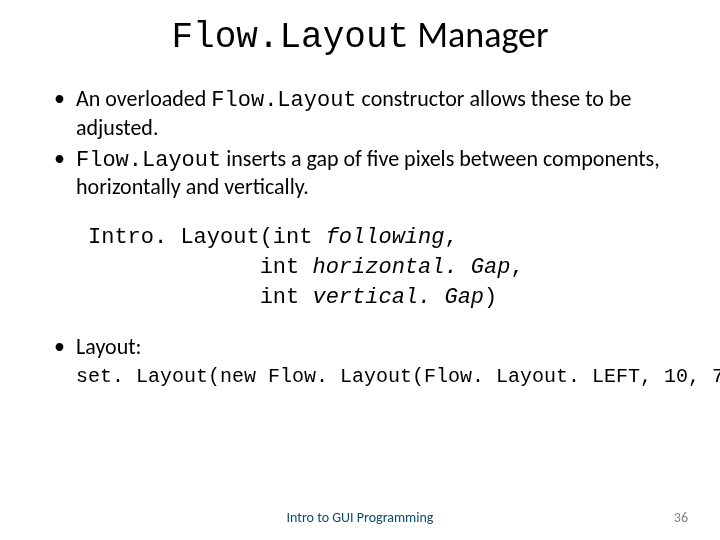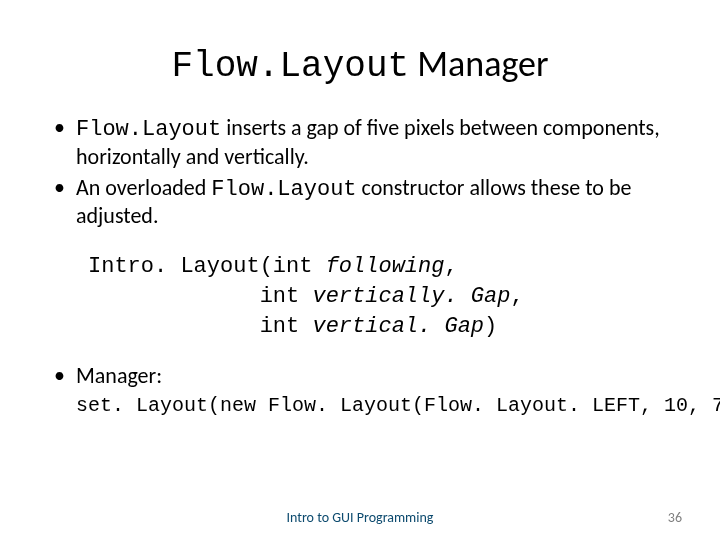--- a/index.html
+++ b/index.html
@@ -1,54 +1,54 @@
 <!DOCTYPE html>
 <html><head>
 <meta charset="utf-8">
 <style>
   * { margin: 0; padding: 0; box-sizing: border-box; }
   html, body { width: 720px; height: 540px; background: #fff; font-family: Calibri, Arial, sans-serif; color: #000; }
-  .slide { width: 720px; height: 540px; position: relative; padding: 32px 40px 0 40px; }
+  .slide { width: 720px; height: 540px; position: relative; padding: 3px 40px 0 40px; }
   .title { text-align: center; font-size: 36px; font-weight: 400; margin-top: 10px; margin-bottom: 28px; }
   .title .mono { font-family: "Courier New", Courier, monospace; }
   ul.body { list-style: none; padding-left: 10px; }
   ul.body > li { position: relative; padding-left: 26px; font-size: 22px; line-height: 1.22; margin-bottom: 4px; }
   ul.body > li::before { content: "•"; position: absolute; left: 4px; top: 0; font-size: 22px; }
   .mono { font-family: "Courier New", Courier, monospace; }
   .sig { font-family: "Courier New", Courier, monospace; font-size: 22px; white-space: pre; margin: 22px 0 22px 48px; line-height: 1.35; }
   .sig .ital { font-style: italic; }
   .example-code { font-family: "Courier New", Courier, monospace; font-size: 20px; margin-left: 36px; margin-top: 2px; white-space: pre; }
   .footer-center { position: absolute; bottom: 14px; left: 0; width: 100%; text-align: center; font-size: 14px; color: #0c4a6e; }
-  .footer-right { position: absolute; bottom: 14px; right: 38px; font-size: 14px; color: #7f7f7f; }
+  .footer-right { position: absolute; bottom: 14px; right: 32px; font-size: 14px; color: #7f7f7f; }
 </style>
 </head>
 <body>
 
 <div class="slide">
 
   <h1 class="title">
     <span class="mono">Flow.Layout</span><span> Manager</span>
   </h1>
 
   <ul class="body">
     <li>
-      <span class="mono">Flow.Layout</span><span> inserts a gap of five pixels between components, horizontally and vertically.</span>
+      <span>An overloaded </span><span class="mono">Flow.Layout</span><span> constructor allows these to be adjusted.</span>
     </li>
     <li>
-      <span>An overloaded </span><span class="mono">Flow.Layout</span><span> constructor allows these to be adjusted.</span>
+      <span class="mono">Flow.Layout</span><span> inserts a gap of five pixels between components, horizontally and vertically.</span>
     </li>
   </ul>
 
   <div class="sig"><span>Intro. Layout(int </span><span class="ital">following</span><span>,</span>
-<span>             int </span><span class="ital">vertically. Gap</span><span>,</span>
+<span>             int </span><span class="ital">horizontal. Gap</span><span>,</span>
 <span>             int </span><span class="ital">vertical. Gap</span><span>)</span></div>
 
   <ul class="body">
     <li>
-      <span>Manager:</span>
+      <span>Layout:</span>
     </li>
   </ul>
 
   <div class="example-code">set. Layout(new Flow. Layout(Flow. Layout. LEFT, 10, 7));</div>
 
   <div class="footer-center">Intro to GUI Programming</div>
   <div class="footer-right">36</div>
 
 </div>
 

